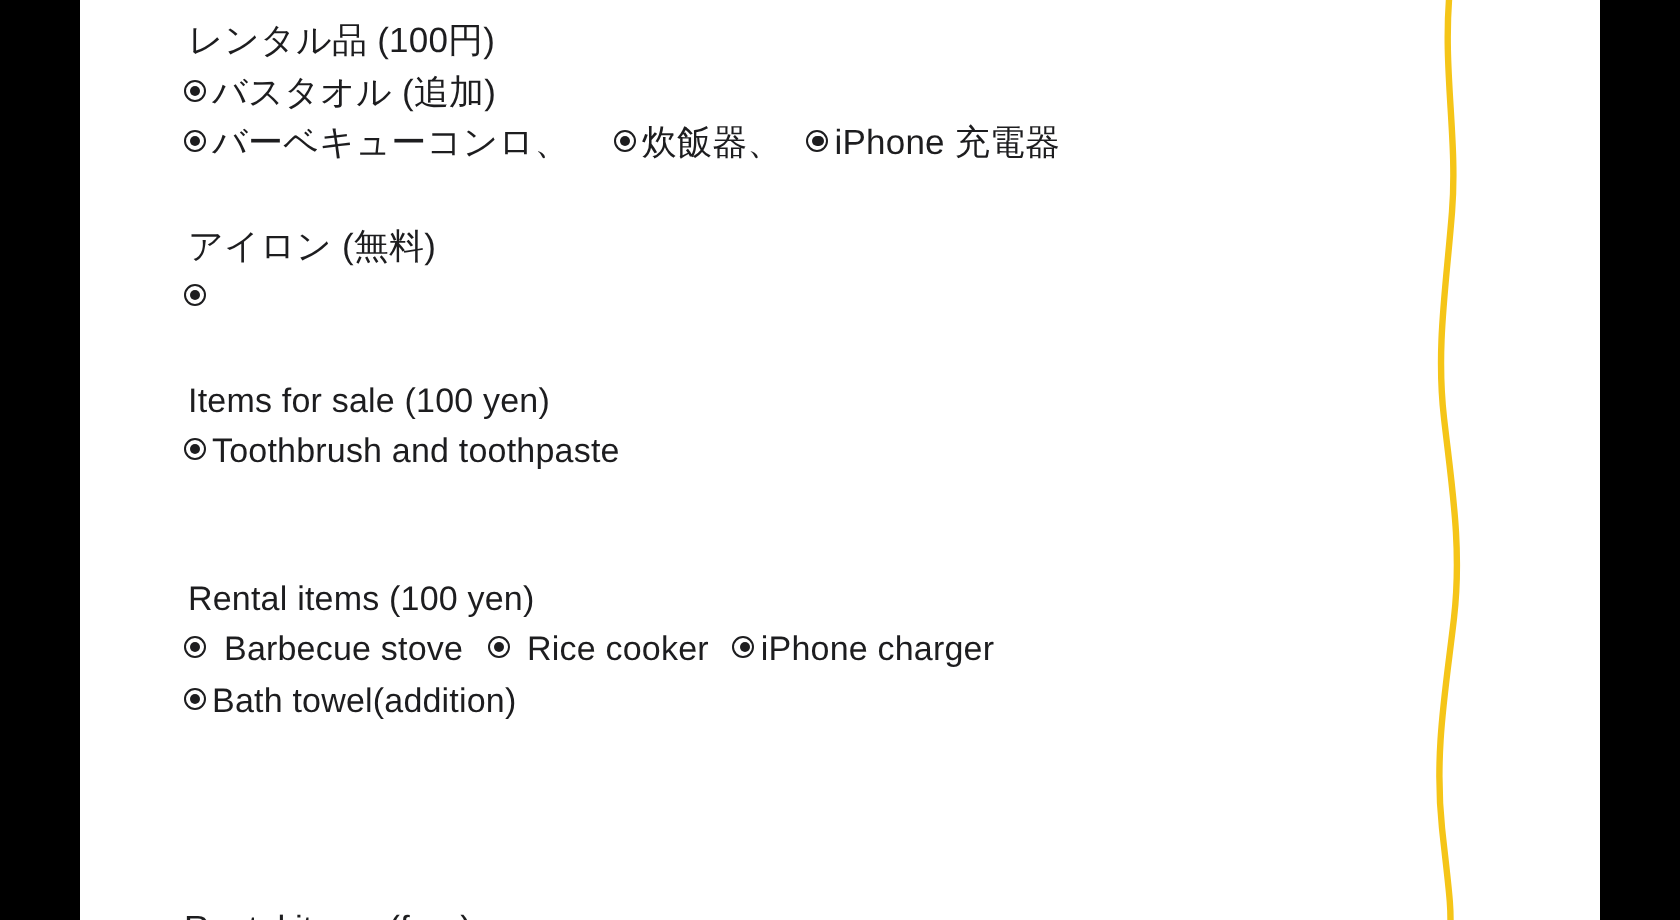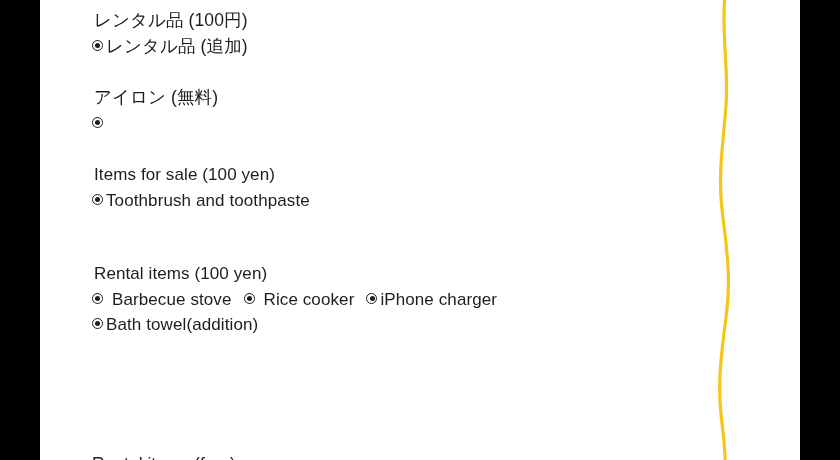--- a/index.html
+++ b/index.html
@@ -122,21 +122,22 @@
 
   <div class="page">
 
     <svg class="yellow-line" viewBox="0 0 26 472" preserveAspectRatio="none" aria-hidden="true">
       <path d="M13 0 C 9 40, 17 75, 14 112 C 11 150, 6 180, 10 215 C 14 250, 19 280, 15 315 C 11 350, 5 382, 9 420 C 12 448, 14 460, 13 472" fill="none" stroke="#f5c518" stroke-width="3.2" stroke-linecap="round"></path>
     </svg>
 
     <div class="content">
 
       <div class="line jp head">レンタル品 (100円)</div>
-      <div class="line jp"><span class="bullet"></span><span>レンタル品 (追加)</span></div>
+      <div class="line jp"><span class="bullet"></span><span>バスタオル (追加)</span></div>
+      <div class="line jp"><span class="bullet"></span><span>バーベキューコンロ、</span><span class="sp-wide"></span><span class="bullet"></span><span>炊飯器、</span><span class="sp-med"></span><span class="bullet"></span><span>iPhone 充電器</span></div>
 
       <div class="gap-md"></div>
 
       <div class="line jp head">アイロン (無料)</div>
       <div class="line jp"><span class="bullet"></span></div>
 
       <div class="gap-md"></div>
 
       <div class="line en head">Items for sale (100 yen)</div>
       <div class="line en"><span class="bullet"></span><span>Toothbrush and toothpaste</span></div>

